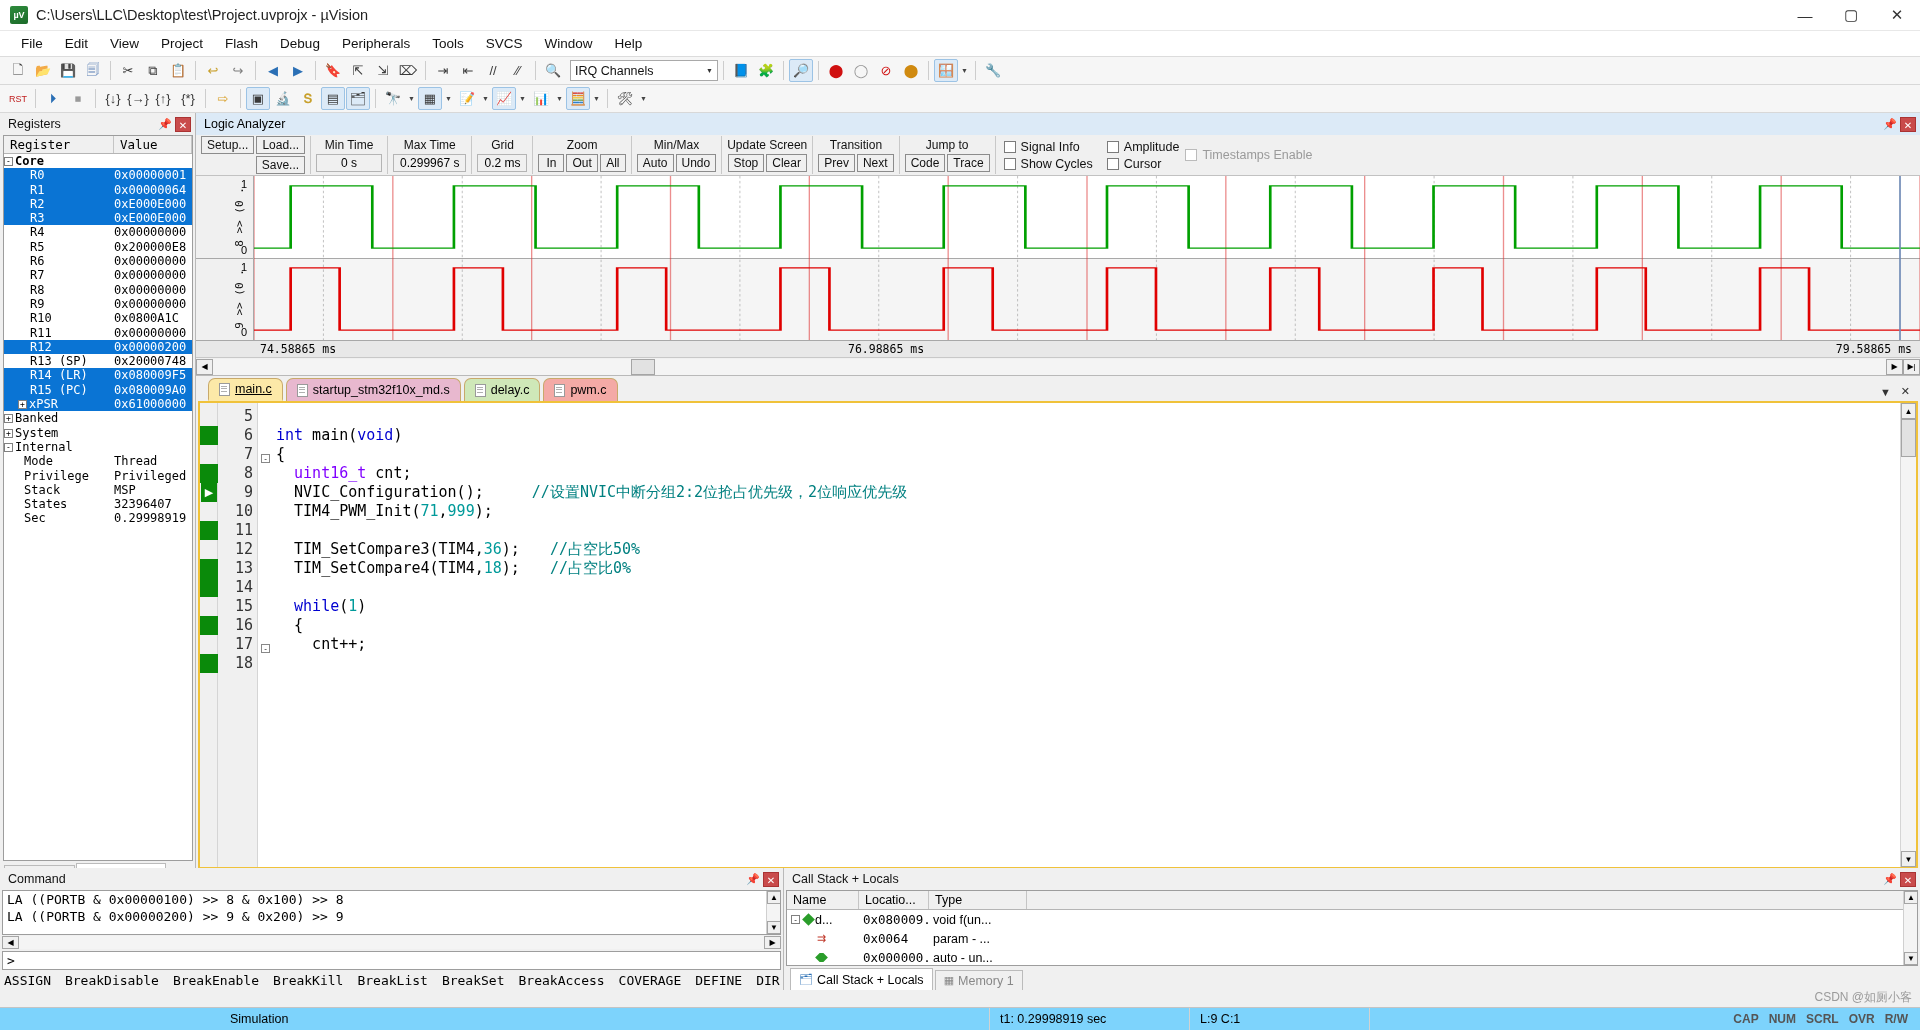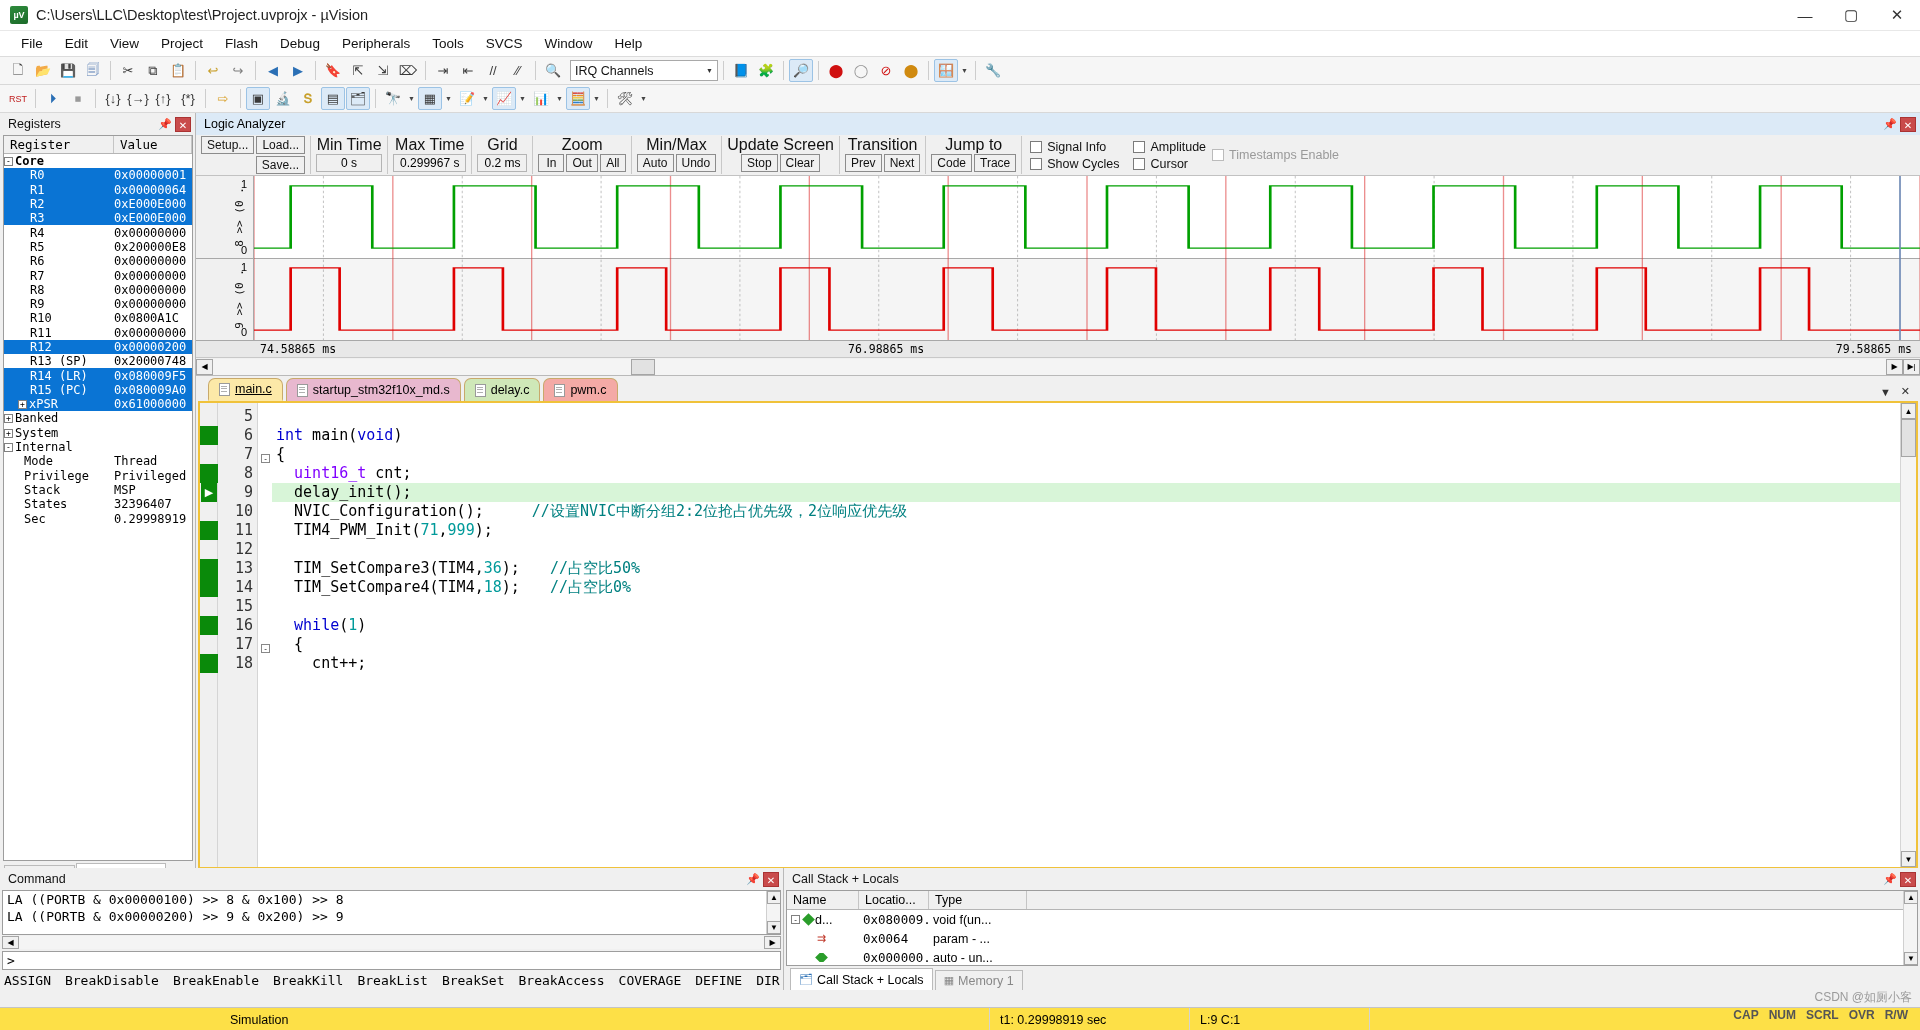--- a/index.html
+++ b/index.html
@@ -68,21 +68,21 @@
   .pane-hdr .spacer { margin-left:auto; }
   .pin-ico { width:14px; text-align:center; font-size:11px; color:#333; }
   .x-ico { width:16px; height:15px; background:#c94b4b; color:#fff; font-size:10px;
            line-height:15px; text-align:center; margin-left:3px; border:1px solid #a33; }
   #regtable { flex:1; background:#fff; border:1px solid #9d9d9d; margin:0 2px 0 3px; overflow:hidden; font-size:12px; }
   .reg-head { display:flex; height:18px; background:#f0f0f0; border-bottom:1px solid #b5b5b5; }
   .reg-head div { padding-left:6px; line-height:17px; font-size:12.5px; color:#000;
                   border-right:1px solid #c5c5c5; }
   .rh-name { width:110px; }
   .rh-val { flex:1; }
-  .reg-row { display:flex; height:14.3px; align-items:center; font-size:12px; color:#000; }
+  .reg-row { display:flex; height:14.3px; align-items:flex-start; font-size:12px; color:#000; }
   .reg-row.sel { background:#0a74d4; color:#fff; }
   .rn { width:110px; white-space:nowrap; overflow:hidden; }
   .rv { flex:1; white-space:nowrap; overflow:hidden; }
   .tbox { display:inline-block; width:9px; height:9px; border:1px solid #808080;
           background:#fff; font-size:8px; line-height:7px; text-align:center; color:#000;
           vertical-align:middle; margin-right:2px; }
   .ind2 { padding-left:26px; }
   #regtabs { height:24px; display:flex; align-items:flex-end; padding-left:4px; gap:1px; }
   .rt-tab { height:20px; display:flex; align-items:center; gap:4px; padding:0 8px;
             font-size:12.5px; background:#f0f0f0; border:1px solid #bbb; border-bottom:none; }
@@ -93,21 +93,21 @@
 
   
   #la { height:263px; background:#f0f0f0; display:flex; flex-direction:column;
         border-bottom:1px solid #b9b9b9; }
   #la-hdr { height:22px; display:flex; align-items:center; padding:0 4px 0 8px;
             background:#dceaf7; font-size:12.5px; }
   #la-ctrl { display:flex; align-items:stretch; height:41px; background:#f0f0f0;
              border-bottom:1px solid #c2c2c2; padding:1px 0; }
   .la-grp { display:flex; flex-direction:column; justify-content:flex-start;
             border-right:1px solid #c8c8c8; padding:0 5px; }
-  .la-grp .lbl { font-size:16px; text-align:center; color:#111; height:18px; line-height:18px; }
+  .la-grp .lbl { font-size:12px; text-align:center; color:#111; height:18px; line-height:18px; }
   .la-grp .btnrow { display:flex; gap:2px; justify-content:center; }
   .la-btn { min-width:26px; height:18px; border:1px solid #8c8c8c; background:#f0f0f0;
             font-size:12px; color:#111; display:flex; align-items:center; justify-content:center;
             padding:0 5px; }
   .la-val { height:18px; border:1px solid #b4b4b4; background:#f0f0f0; font-size:12px;
             display:flex; align-items:center; justify-content:center; padding:0 6px; }
   .la-checks { display:flex; flex-direction:column; justify-content:center; padding-left:8px; gap:3px; }
   .la-crow { display:flex; align-items:center; gap:5px; }
   .la-chk { width:12px; height:12px; border:1px solid #7b7b7b; background:#fff; }
   .la-ctext { font-size:12.5px; color:#111; }
@@ -192,22 +192,22 @@
                  border-right:1px solid #c5c5c5; }
   .cth-name { width:72px; } .cth-loc { width:70px; } .cth-type { width:98px; }
   .ct-row { display:flex; height:19px; align-items:center; font-size:12.5px; }
   .ct-row div { padding-left:4px; white-space:nowrap; overflow:hidden; }
   .ctc-name { width:72px; display:flex; align-items:center; gap:2px; }
   .ctc-loc { width:70px; } .ctc-type { width:98px; }
   .diamond { width:9px; height:9px; background:#2a9d2a; transform:rotate(45deg); flex:none; }
   #call-tabs { height:24px; display:flex; align-items:flex-end; padding-left:6px; gap:2px; }
 
   
-  #statusbar { position:absolute; left:0; right:0; bottom:0; height:23px; background:#fde047;
-               border-top:1px solid #c4c4c4; display:flex; align-items:flex-start; font-size:12.5px; }
+  #statusbar { position:absolute; left:0; right:0; bottom:0; height:23px; background:#7dd3fc;
+               border-top:1px solid #c4c4c4; display:flex; align-items:center; font-size:12.5px; }
   .sb-cell { padding:0 10px; height:23px; display:flex; align-items:center;
              border-right:1px solid #d2d2d2; }
   .sb-cap { padding:0 5px; color:#555; font-size:12px;font-weight:bold; }
   #watermark { position:absolute; right:8px; bottom:24px; font-size:12px; color:#9a9a9a; }
 </style>
 </head>
 <body>
 
 <div id="titlebar">
   <div id="app-icon">µV</div>
@@ -687,21 +687,20 @@
             <div style="height: 19px; position: relative;">
               <div class="fold-box" style="position: absolute; top: 4px; left: 1px;">-</div>
             </div>
             <div style="height: 19px; position: relative;"></div>
           </div>
         <div id="code-col">
             <div class="cline">&nbsp;</div>
             <div class="cline"><span class="kw">int</span> main(<span class="kw">void</span>)</div>
             <div class="cline">{</div>
             <div class="cline">  <span class="kw2">uint16_t</span> cnt;</div>
-            <div class="cline hl">  delay_init();</div>
             <div class="cline">  NVIC_Configuration();    <span class="cmt">//设置NVIC中断分组2:2位抢占优先级，2位响应优先级</span></div>
             <div class="cline">  TIM4_PWM_Init(<span class="num">71</span>,<span class="num">999</span>);</div>
             <div class="cline">&nbsp;</div>
             <div class="cline">  TIM_SetCompare3(TIM4,<span class="num">36</span>);  <span class="cmt">//占空比50%</span></div>
             <div class="cline">  TIM_SetCompare4(TIM4,<span class="num">18</span>);  <span class="cmt">//占空比0%</span></div>
             <div class="cline">&nbsp;</div>
             <div class="cline">  <span class="kw">while</span>(<span class="num">1</span>)</div>
             <div class="cline">  {</div>
             <div class="cline">    cnt++;</div>
           </div>

